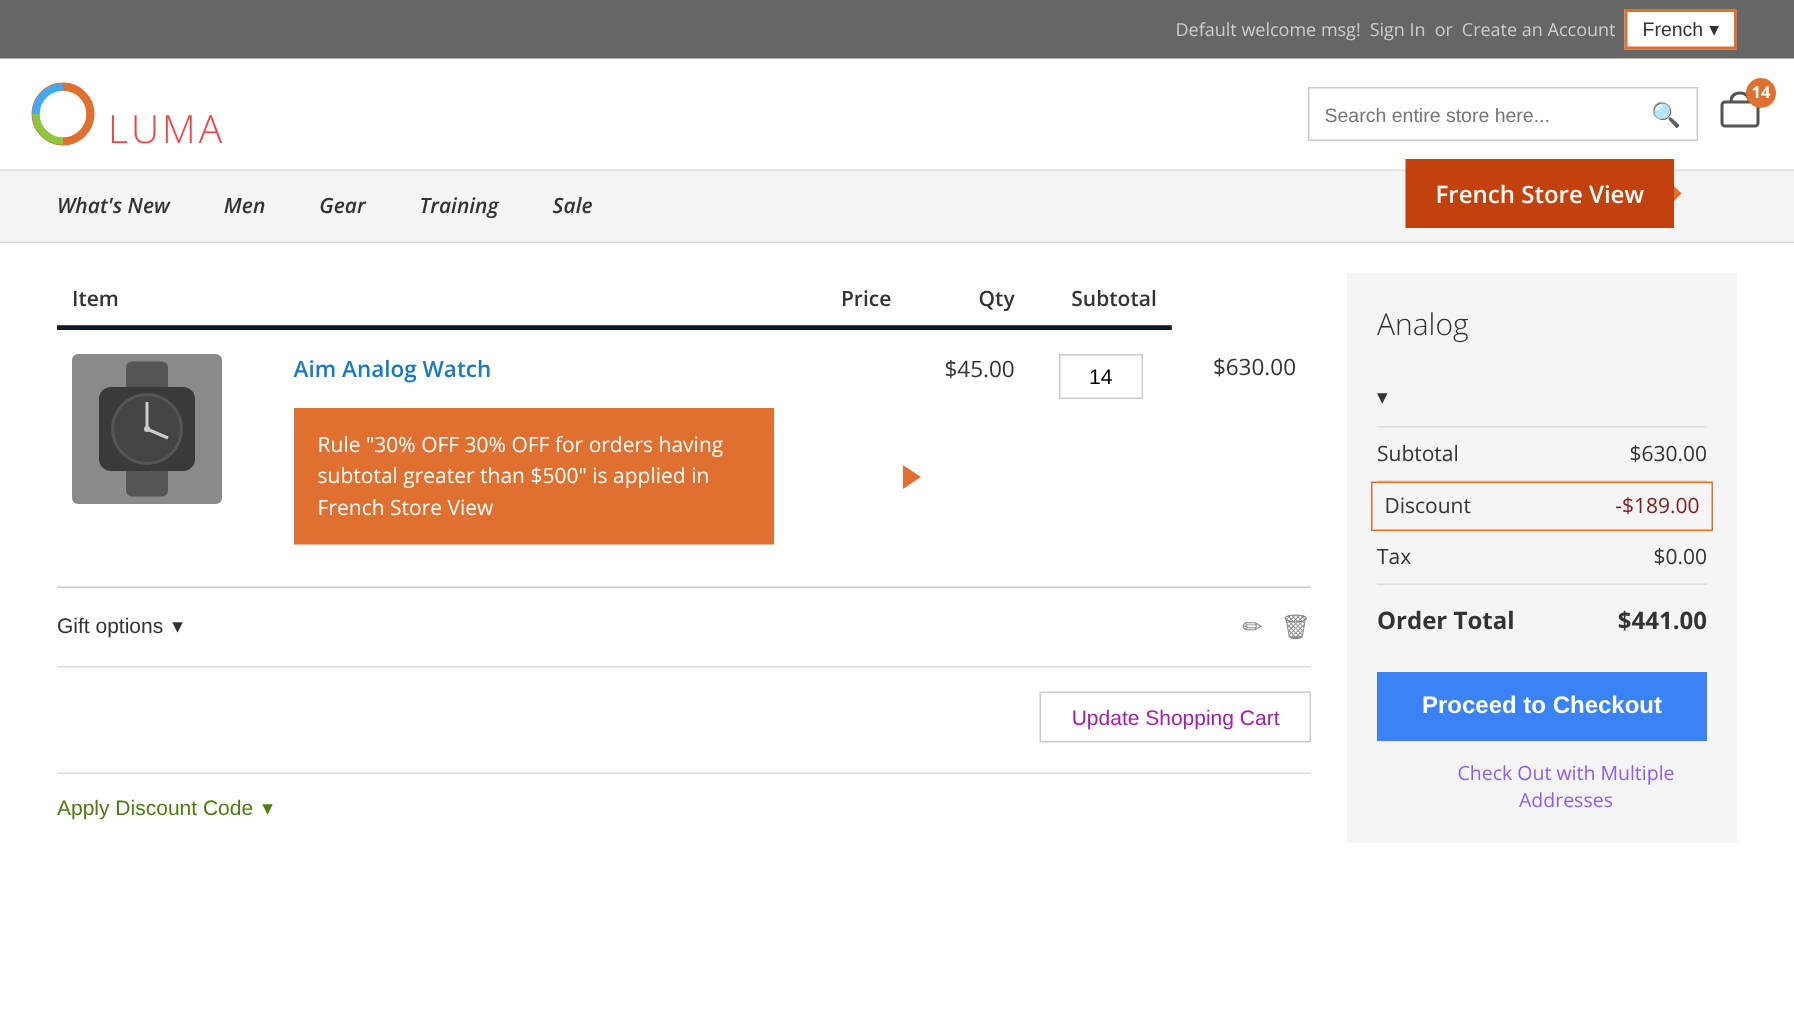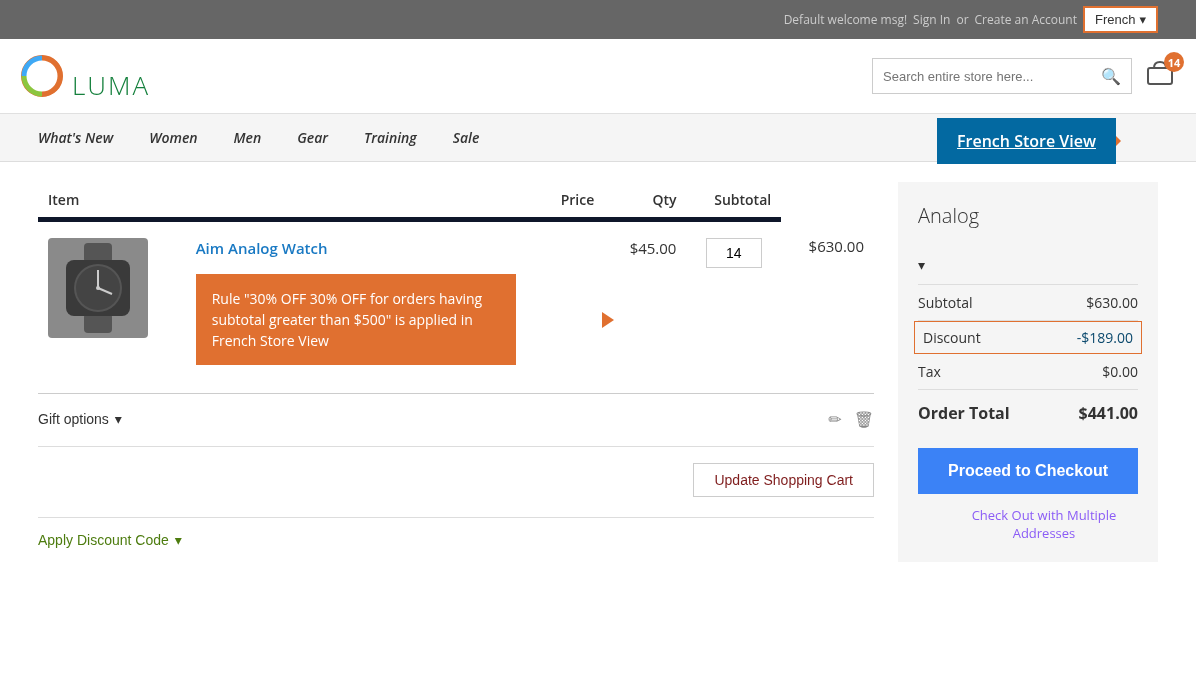--- a/index.html
+++ b/index.html
@@ -43,21 +43,21 @@
       gap: 8px;
       text-decoration: none;
     }
     .logo-circle {
       width: 44px;
       height: 44px;
     }
     .logo-text {
       font-size: 26px;
       font-weight: 300;
-      color: #15803d;
+      color: #ef4444;
       letter-spacing: 2px;
       margin-top: 18px;
     }
     .header-right {
       margin-left: auto;
       display: flex;
       align-items: center;
       gap: 12px;
       position: relative;
     }
@@ -92,30 +92,29 @@
       display: flex;
       align-items: center;
       justify-content: center;
       font-size: 11px;
       font-weight: bold;
     }
 
     
     .french-store-tooltip {
       position: absolute;
-      top: 60px;
+      top: 48px;
       right: 60px;
-      background: #0369a1;
+      background: #c2410c;
       color: #fff;
       padding: 12px 20px;
       font-size: 16px;
       font-weight: 600;
       z-index: 10;
       white-space: nowrap;
-      text-decoration: underline;
     }
     .french-store-tooltip::after {
       content: '';
       position: absolute;
       top: 50%;
       right: -10px;
       transform: translateY(-50%);
       border: 5px solid transparent;
       border-left-color: #e07030;
     }
@@ -171,21 +170,21 @@
     .cart-table {
       width: 100%;
       border-collapse: collapse;
     }
     .cart-table th {
       text-align: left;
       padding: 8px 10px;
       font-size: 14px;
       font-weight: 600;
       color: #333;
-      border-bottom: 5px solid #0f172a;
+      border-bottom: 3px solid #0f172a;
     }
     .cart-table th.price-col, .cart-table th.qty-col, .cart-table th.subtotal-col {
       text-align: right;
     }
     .cart-table td {
       padding: 16px 10px;
       vertical-align: top;
     }
     
     .product-name-cell { vertical-align: middle; }
@@ -249,21 +248,21 @@
       color: #888;
       font-size: 16px;
       cursor: pointer;
     }
     .update-cart-btn {
       border: 1px solid #ccc;
       background: #fff;
       padding: 8px 20px;
       cursor: pointer;
       font-size: 14px;
-      color: #7f1d1d;
+      color: #a21caf;
     }
 
     
     .discount-row {
       margin-top: 20px;
       border-top: 1px solid #ddd;
       padding-top: 14px;
     }
     .discount-btn {
       background: none;
@@ -296,21 +295,21 @@
       justify-content: space-between;
       padding: 8px 0;
       font-size: 14px;
       border-bottom: 1px solid #ddd;
     }
     .summary-row.discount {
       border: 1px solid #e07030;
       padding: 6px 8px;
       margin: 0 -4px;
     }
-    .discount-amount { color: #0c4a6e; }
+    .discount-amount { color: #7f1d1d; }
     .summary-row.order-total {
       font-size: 16px;
       font-weight: 700;
       border-bottom: none;
       padding-top: 12px;
     }
     .checkout-btn {
       background: #3b82f6;
       color: #fff;
       border: none;
@@ -371,21 +370,20 @@
         <rect x="4" y="10" width="24" height="16" rx="2" stroke="#555" stroke-width="2" fill="none"></rect>
         <path d="M10 10 Q10 4 16 4 Q22 4 22 10" stroke="#555" stroke-width="2" fill="none"></path>
       </svg>
       <span class="cart-badge">14</span>
     </div>
   </div>
 </div>
 
 <nav class="nav">
   <a href="#">What's New</a>
-  <a href="#">Women</a>
   <a href="#">Men</a>
   <a href="#">Gear</a>
   <a href="#">Training</a>
   <a href="#">Sale</a>
 </nav>
 
 <div class="page-content">
 
   <div class="cart-layout">
 

